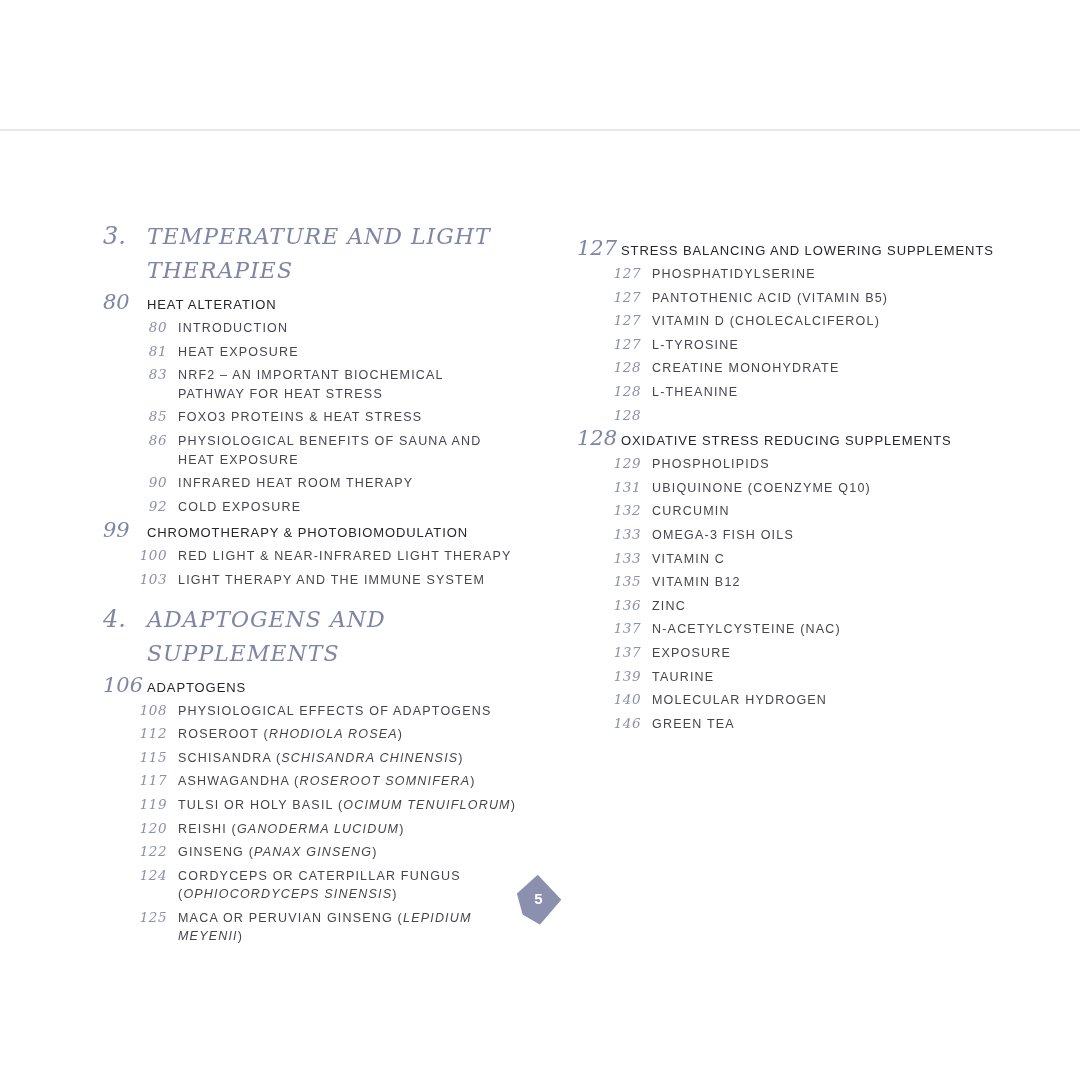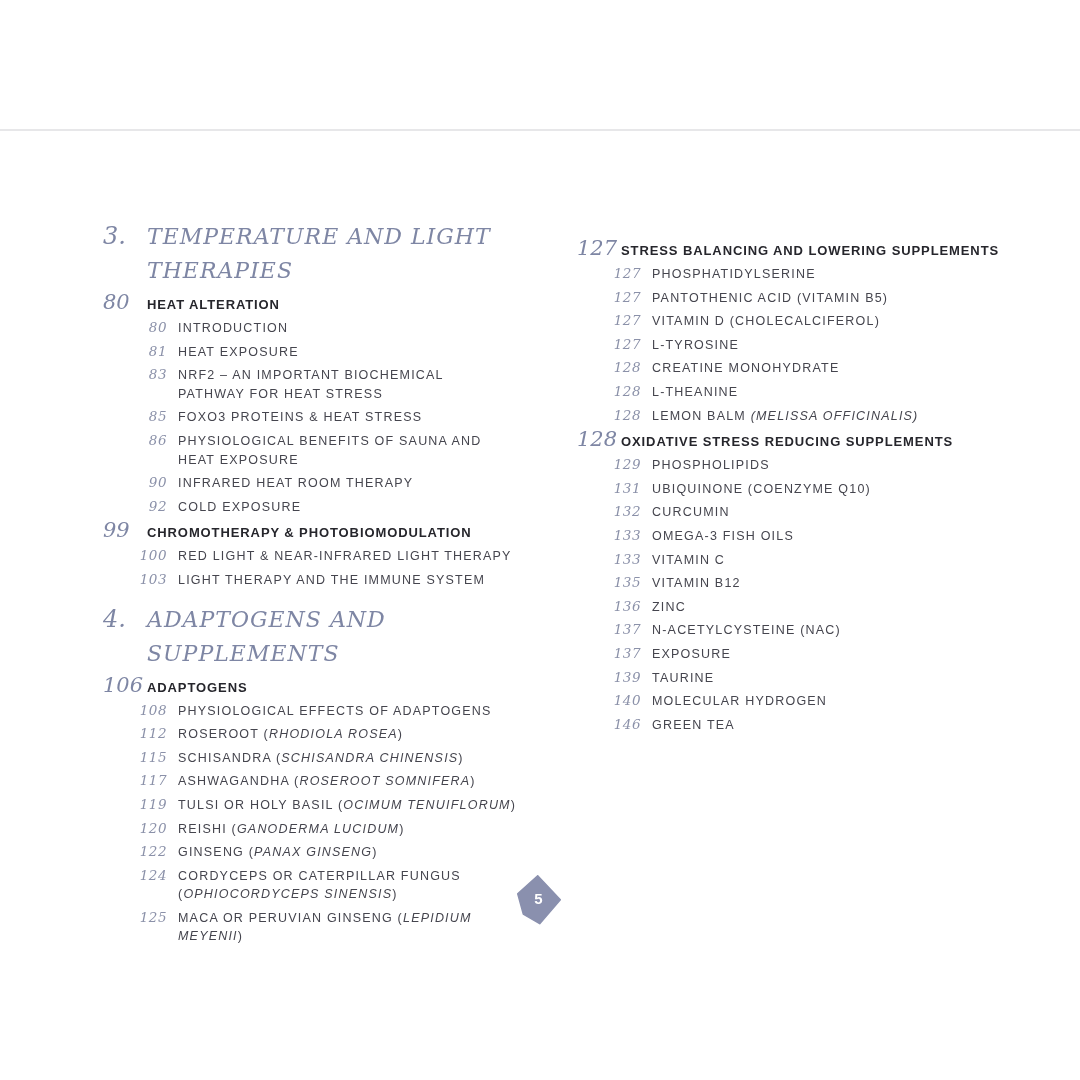--- a/index.html
+++ b/index.html
@@ -29,21 +29,21 @@
   .chapter .num{flex:none;width:44px;font-size:24px;line-height:34px;}
   .chapter .title{font-size:22px;line-height:34px;letter-spacing:1px;white-space:pre-wrap;}
   
   .row.section{margin-top:1px;margin-bottom:3px;}
   .section .num{
     flex:none;width:44px;
     font-family:"DejaVu Serif",serif;font-style:italic;
     font-size:21px;line-height:20px;color:var(--accent);
   }
   .section .title{
-    font-weight:bold;font-size:13px;line-height:20px;
+    font-weight:normal;font-size:13px;line-height:20px;
     letter-spacing:0.9px;color:var(--section-text);text-align:right;
   }
   
   .row.item{margin-bottom:4px;}
   .item .num{
     flex:none;width:64px;margin-right:11px;text-align:right;
     font-family:"DejaVu Serif",serif;font-style:italic;
     font-size:13.5px;line-height:18.6px;letter-spacing:0.5px;
     color:var(--page-num);
   }
@@ -189,21 +189,20 @@
     <div class="row item">
     <span class="num">128</span>
     <span class="title"><span class="pre">CREATINE MONOHYDRATE</span></span>
   </div>
     <div class="row item">
     <span class="num">128</span>
     <span class="title"><span class="pre">L-THEANINE</span></span>
   </div>
     <div class="row item">
     <span class="num">128</span>
-    <span class="title"><span class="pre">LEMON BALM </span><span class="latin">(MELISSA OFFICINALIS)</span></span>
   </div>
     <div class="row section">
     <span class="num">128</span>
     <span class="title">OXIDATIVE STRESS REDUCING SUPPLEMENTS</span>
   </div>
     <div class="row item">
     <span class="num">129</span>
     <span class="title"><span class="pre">PHOSPHOLIPIDS</span></span>
   </div>
     <div class="row item">

